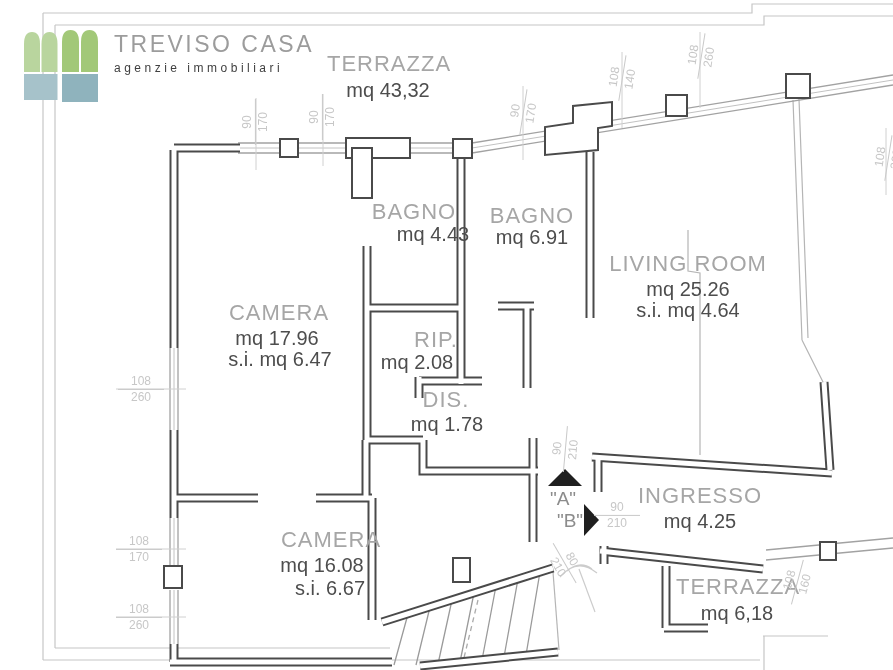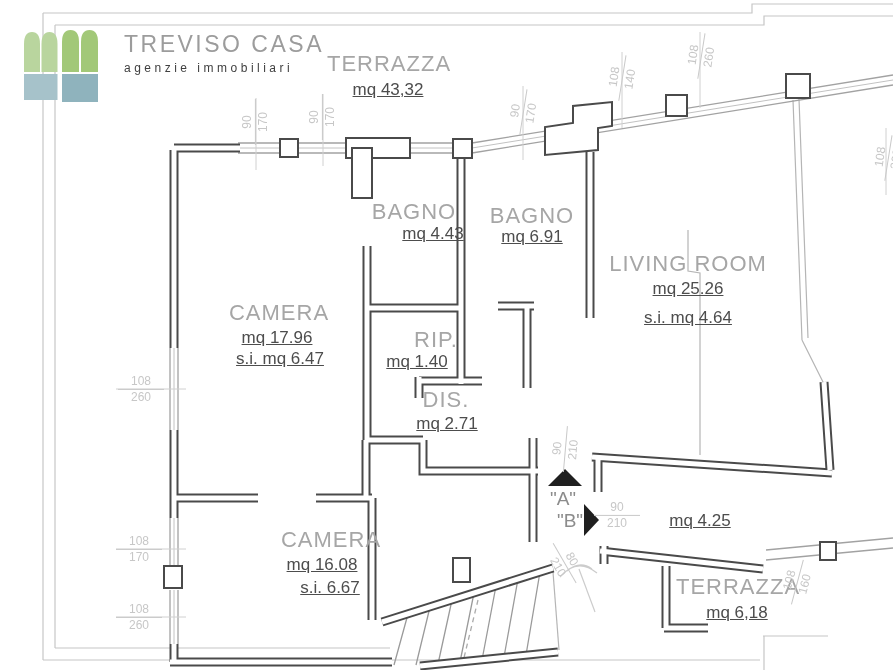--- a/index.html
+++ b/index.html
@@ -1,29 +1,29 @@
 <!DOCTYPE html>
 <html><head>
 <meta charset="utf-8">
 <style>
   html,body{margin:0;padding:0;background:#fff;}
   #canvas{position:relative;width:893px;height:670px;background:#ffffff;overflow:hidden;
           font-family:"Liberation Sans", sans-serif;}
   #plan-svg{position:absolute;left:0;top:0;}
   .lbl{position:absolute;transform:translate(-50%,-50%);white-space:nowrap;text-align:center;}
   .room-name{color:#a6a6a6;font-size:22px;letter-spacing:1px;}
-  .room-val{color:#4d4d4d;font-size:17px;text-decoration:underline;}
+  .room-val{color:#4d4d4d;font-size:20px;}
   .marker-txt{color:#8c8c8c;font-size:19px;}
   .dim{position:absolute;display:flex;flex-direction:column;align-items:center;
        color:#c7c7c7;font-size:12px;line-height:1.05;
        transform:translate(-50%,-50%) rotate(var(--r,0deg));}
   .dim .bar{border-top:1px solid #c9c9c9;min-width:46px;height:0;margin:1px 0;}
   
   #logo{position:absolute;left:22px;top:30px;display:flex;align-items:flex-start;}
-  #logo-text{margin-left:22px;}
+  #logo-text{margin-left:12px;}
   .logo-line{color:#9c9c9c;font-size:23px;font-weight:300;letter-spacing:2.5px;line-height:1.22;}
   .logo-sub{color:#404040;font-size:12px;letter-spacing:3.5px;margin-top:3px;}
 </style>
 </head>
 <body>
 
 <div id="canvas">
 
   <svg id="plan-svg" width="893" height="670" viewBox="0 0 893 670">
 
@@ -169,36 +169,37 @@
   <div class="lbl room-val" style="left:388px;top:90px">mq 43,32</div>
 
   <div class="lbl room-name" style="left:414px;top:212px">BAGNO</div>
   <div class="lbl room-val" style="left:433px;top:234px">mq 4.43</div>
 
   <div class="lbl room-name" style="left:532px;top:216px">BAGNO</div>
   <div class="lbl room-val" style="left:532px;top:237px">mq 6.91</div>
 
   <div class="lbl room-name" style="left:688px;top:264px">LIVING ROOM</div>
   <div class="lbl room-val" style="left:688px;top:289px">mq 25.26</div>
-  <div class="lbl room-val" style="left:688px;top:318px">s.i. mq 4.64</div>
+  <div class="lbl room-val" style="left:688px;top:310px">s.i. mq 4.64</div>
 
   <div class="lbl room-name" style="left:279px;top:313px">CAMERA</div>
   <div class="lbl room-val" style="left:277px;top:338px">mq 17.96</div>
   <div class="lbl room-val" style="left:280px;top:359px">s.i. mq 6.47</div>
 
   <div class="lbl room-name" style="left:436px;top:340px">RIP.</div>
-  <div class="lbl room-val" style="left:417px;top:362px">mq 1.40</div>
+  <div class="lbl room-val" style="left:417px;top:362px">mq 2.08</div>
 
   <div class="lbl room-name" style="left:446px;top:400px">DIS.</div>
-  <div class="lbl room-val" style="left:447px;top:424px">mq 2.71</div>
+  <div class="lbl room-val" style="left:447px;top:424px">mq 1.78</div>
 
   <div class="lbl room-name" style="left:331px;top:540px">CAMERA</div>
   <div class="lbl room-val" style="left:322px;top:565px">mq 16.08</div>
   <div class="lbl room-val" style="left:330px;top:588px">s.i. 6.67</div>
 
+  <div class="lbl room-name" style="left:700px;top:496px">INGRESSO</div>
   <div class="lbl room-val" style="left:700px;top:521px">mq 4.25</div>
 
   <div class="lbl room-name" style="left:738px;top:587px">TERRAZZA</div>
   <div class="lbl room-val" style="left:737px;top:613px">mq 6,18</div>
 
   <div class="lbl marker-txt" style="left:563px;top:499px">"A"</div>
   <div class="lbl marker-txt" style="left:570px;top:521px">"B"</div>
 
   <div class="dim" style="left:255px;top:122px;--r:-90deg">
     <span>90</span>

